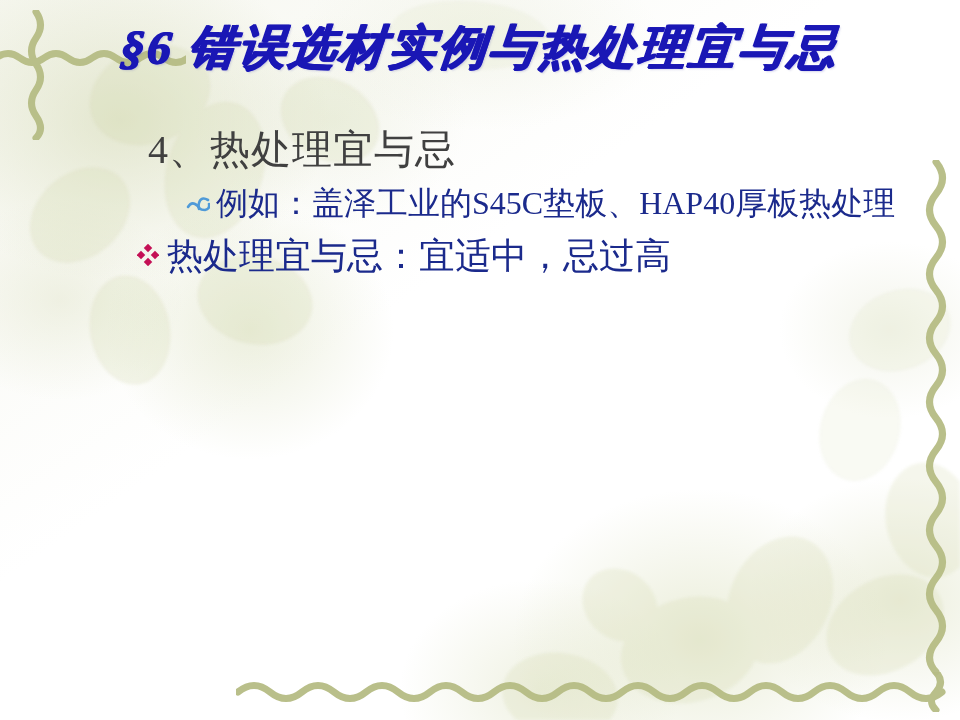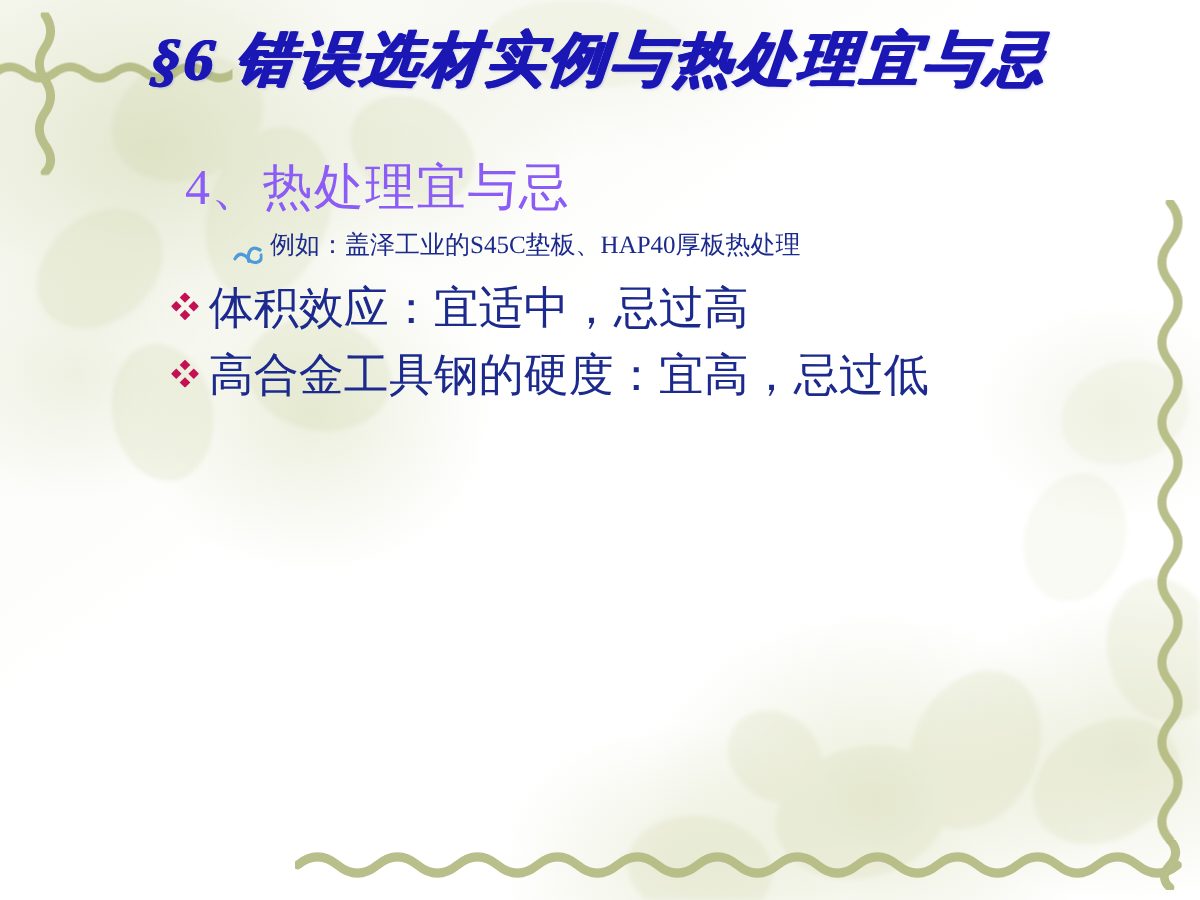--- a/index.html
+++ b/index.html
@@ -88,21 +88,21 @@
   }
 
   .heading-row {
     padding-left: 148px;
     margin-bottom: 6px;
   }
   #section-heading {
     font-family: "Liberation Serif", "DejaVu Serif", serif;
     font-size: 40px;
     font-weight: normal;
-    color: #8b5cf6;
+    color: #404040;
     letter-spacing: 1px;
     white-space: nowrap;
     margin-top: 24px;
   }
 
   
   .bullet-l1 {
     display: flex;
     align-items: flex-start;
     padding-left: 137px;
@@ -135,21 +135,21 @@
   }
   .marker-swirl {
     flex: 0 0 auto;
     width: 30px;
     padding-top: 12px;
     line-height: 0;
   }
   .bullet-l2 .text {
     flex: 1 1 auto;
     font-family: "Liberation Serif", "DejaVu Serif", serif;
-    font-size: 20px;
+    font-size: 32px;
     line-height: 1.30;
     color: #1b2a8c;
   }
 </style>
 </head>
 <body>
 
 <div id="slide">
 
   <div class="bg-layer bg-wash"></div>
@@ -233,33 +233,20 @@
       <span class="marker-diamond">
         <svg width="22" height="22" viewBox="0 0 22 22" xmlns="http://www.w3.org/2000/svg">
           <g fill="#c41055">
             <rect x="8" y="1" width="6" height="6" transform="rotate(45 11 4)"></rect>
             <rect x="1" y="8" width="6" height="6" transform="rotate(45 4 11)"></rect>
             <rect x="15" y="8" width="6" height="6" transform="rotate(45 18 11)"></rect>
             <rect x="8" y="15" width="6" height="6" transform="rotate(45 11 18)"></rect>
           </g>
         </svg>
       </span>
-      <span class="text">体积效应：宜适中，忌过高</span>
+      <span class="text">热处理宜与忌：宜适中，忌过高</span>
     </div>
 
 
-    <div class="bullet-l1">
-      <span class="marker-diamond">
-        <svg width="22" height="22" viewBox="0 0 22 22" xmlns="http://www.w3.org/2000/svg">
-          <g fill="#c41055">
-            <rect x="8" y="1" width="6" height="6" transform="rotate(45 11 4)"></rect>
-            <rect x="1" y="8" width="6" height="6" transform="rotate(45 4 11)"></rect>
-            <rect x="15" y="8" width="6" height="6" transform="rotate(45 18 11)"></rect>
-            <rect x="8" y="15" width="6" height="6" transform="rotate(45 11 18)"></rect>
-          </g>
-        </svg>
-      </span>
-      <span class="text">高合金工具钢的硬度：宜高，忌过低</span>
-    </div>
 
 
   </div>
 </div>
 
 </body></html>

